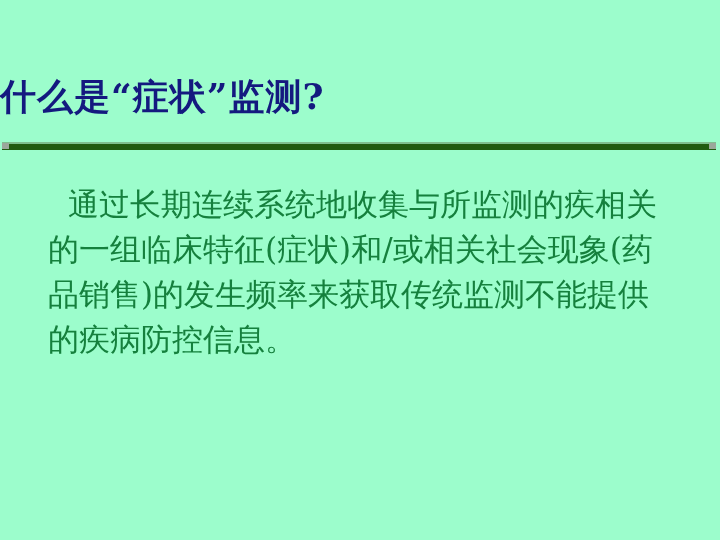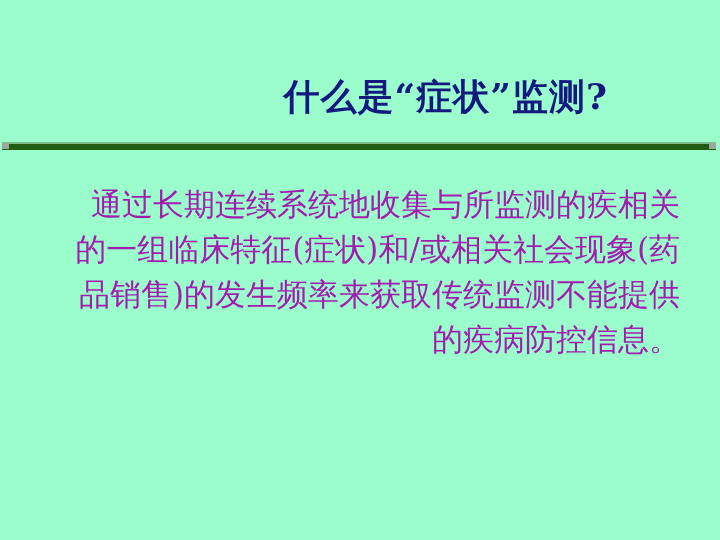--- a/index.html
+++ b/index.html
@@ -24,21 +24,21 @@
 
   
   .title-zone {
     position: absolute;
     left: 0;
     top: 58px;
     width: 608px;
     height: 78px;
     display: flex;
     align-items: center;
-    justify-content: flex-end;
+    justify-content: flex-start;
   }
   .slide-title {
     font-family: "DejaVu Serif", "Liberation Serif", serif;
     font-size: 36px;
     font-weight: bold;
     color: #14197F;
     letter-spacing: 1px;
     line-height: 1.15;
     white-space: nowrap;
     text-align: center;
@@ -90,26 +90,26 @@
   .body-zone {
     position: absolute;
     left: 48px;
     top: 182px;
     width: 632px;
   }
   .body-text {
     font-family: "DejaVu Serif", "Liberation Serif", serif;
     font-size: 31px;
     font-weight: normal;
-    color: #a21caf;
+    color: #15803d;
     line-height: 45px;
     text-indent: 20px;
     letter-spacing: 0px;
     margin: 0;
-    text-align: right;
+    text-align: left;
     word-break: break-all;
   }
 </style>
 </head>
 <body>
 
 <div class="slide">
 
   <div class="title-zone">
     <h1 class="slide-title">什么是“症状”监测?</h1>

